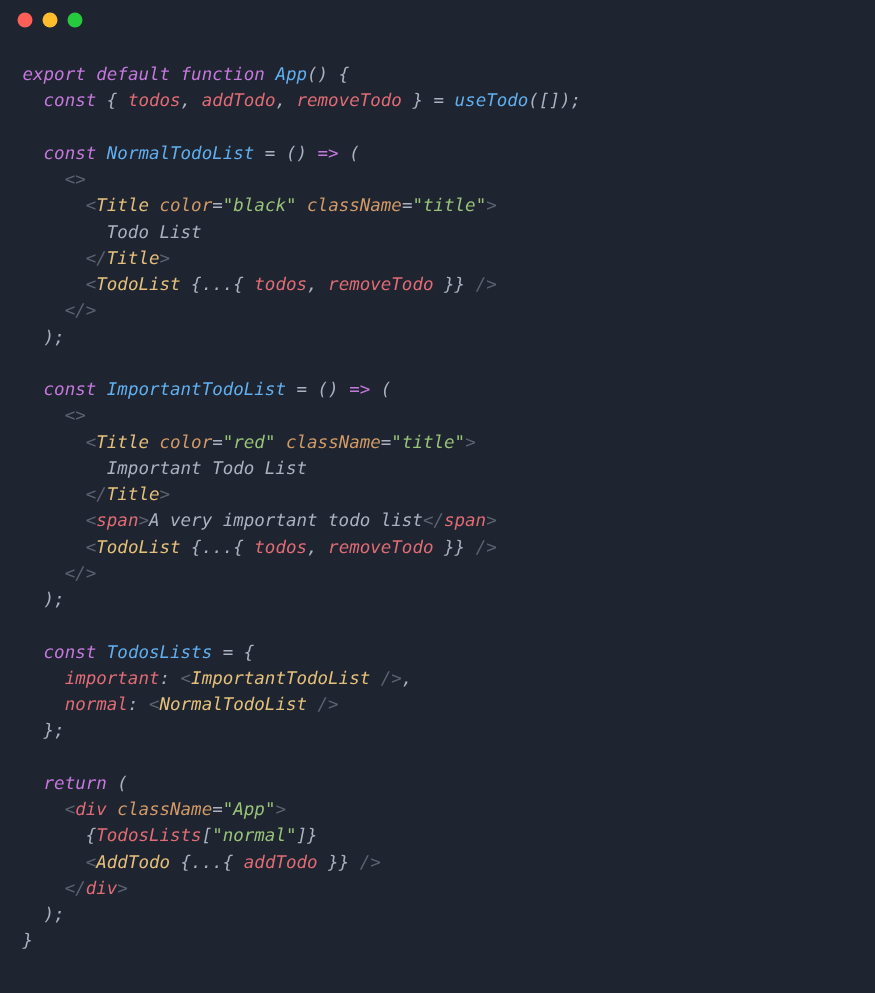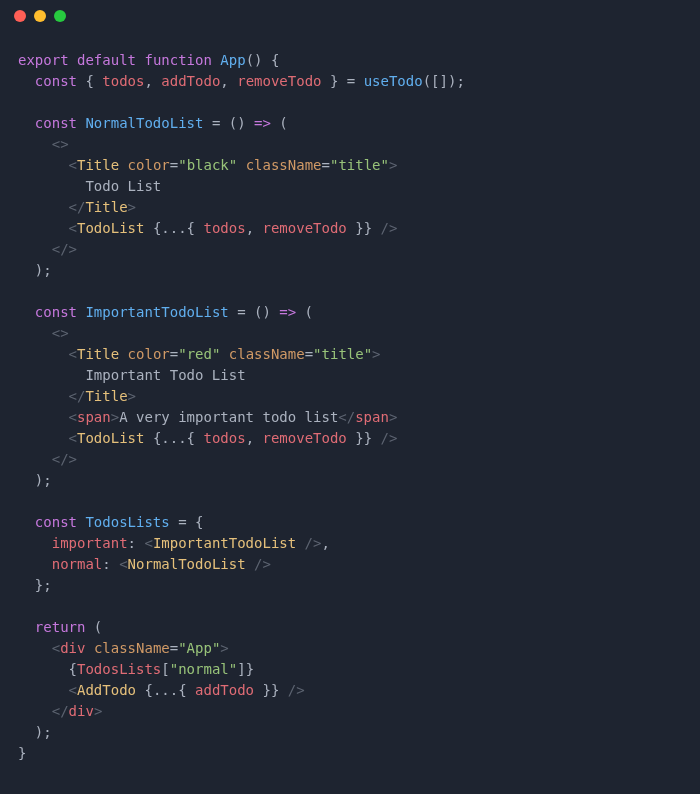--- a/index.html
+++ b/index.html
@@ -28,20 +28,21 @@
       height: 12px;
       border-radius: 50%;
     }
     .red { background: #ff5f56; }
     .yellow { background: #ffbd2e; }
     .green { background: #27c93f; }
     .code {
       padding: 18px 18px;
       white-space: pre;
       color: #abb2bf;
+      font-style: italic;
     }
     .k { color: #c678dd; }      
     .fn { color: #61afef; }      
     .p { color: #abb2bf; }      
     .c { color: #e06c75; }      
     .s { color: #98c379; }      
     .t { color: #e5c07b; }      
     .a { color: #d19a66; }      
     .g { color: #5c6370; }      
     .txt { color: #abb2bf; }

